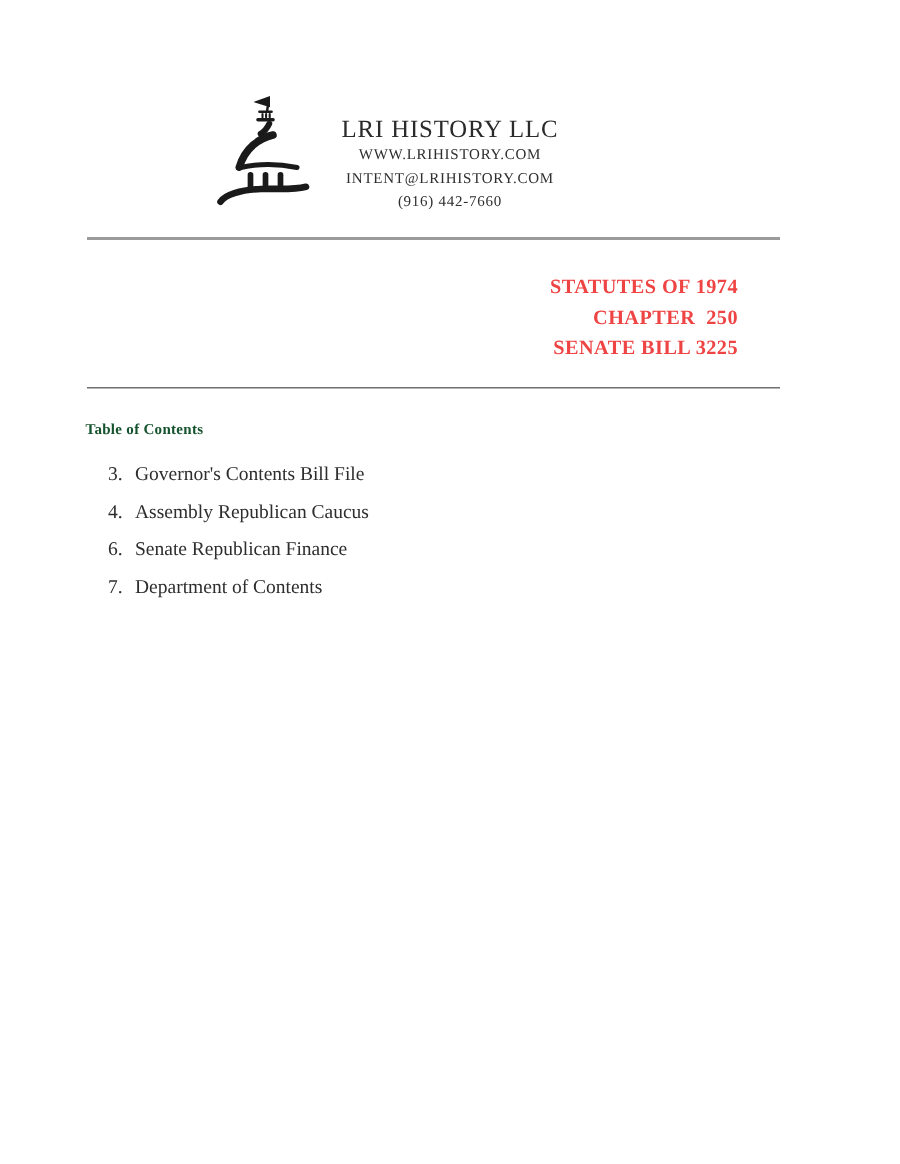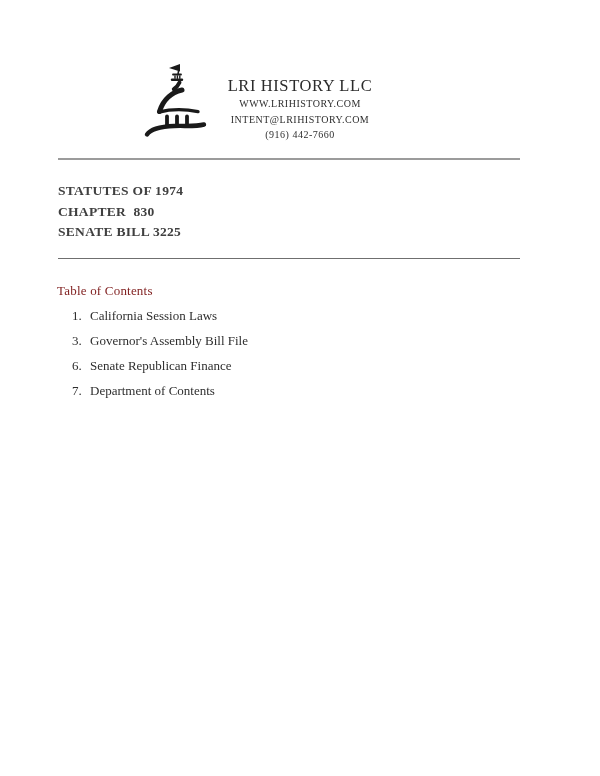--- a/index.html
+++ b/index.html
@@ -71,39 +71,40 @@
     height: 1px;
     background: #6f6f6f;
   }
 
   
   .reference-block {
     position: absolute;
     top: 181px;
     left: 58px;
     width: 434px;
+    text-align: right;
     font-weight: bold;
     font-size: 13.5px;
     line-height: 20.5px;
     letter-spacing: 0.3px;
-    color: #404040;
+    color: #ef4444;
   }
   .reference-line {
     white-space: pre; 
   }
 
   
   .toc-title {
     position: absolute;
     top: 274px;
     left: 57px;
-    font-size: 13px;
-    font-weight: normal;
+    font-size: 10px;
+    font-weight: bold;
     letter-spacing: 0.2px;
-    color: #7f1d1d;
+    color: #14532d;
   }
   .toc-list {
     position: absolute;
     top: 303px;
     left: 72px;
     width: 440px;
   }
   .toc-item {
     height: 25px;
     line-height: 25px;
@@ -151,35 +152,35 @@
       <div class="contact-line">WWW.LRIHISTORY.COM</div>
       <div class="contact-line">INTENT@LRIHISTORY.COM</div>
       <div class="contact-line">(916) 442-7660</div>
     </div>
   </header>
 
   <hr class="rule rule-top">
 
   <div class="reference-block">
     <div class="reference-line">STATUTES OF 1974</div>
-    <div class="reference-line">CHAPTER  830</div>
+    <div class="reference-line">CHAPTER  250</div>
     <div class="reference-line">SENATE BILL 3225</div>
   </div>
 
   <hr class="rule rule-bottom">
 
   <main>
     <h1 class="toc-title">Table of Contents</h1>
 
     <div class="toc-list">
       <div class="toc-item">
-        <span class="toc-num">1.</span><span class="toc-label">California Session Laws</span>
+        <span class="toc-num">3.</span><span class="toc-label">Governor's Contents Bill File</span>
       </div>
       <div class="toc-item">
-        <span class="toc-num">3.</span><span class="toc-label">Governor's Assembly Bill File</span>
+        <span class="toc-num">4.</span><span class="toc-label">Assembly Republican Caucus</span>
       </div>
       <div class="toc-item">
         <span class="toc-num">6.</span><span class="toc-label">Senate Republican Finance</span>
       </div>
       <div class="toc-item">
         <span class="toc-num">7.</span><span class="toc-label">Department of Contents</span>
       </div>
     </div>
   </main>
 

